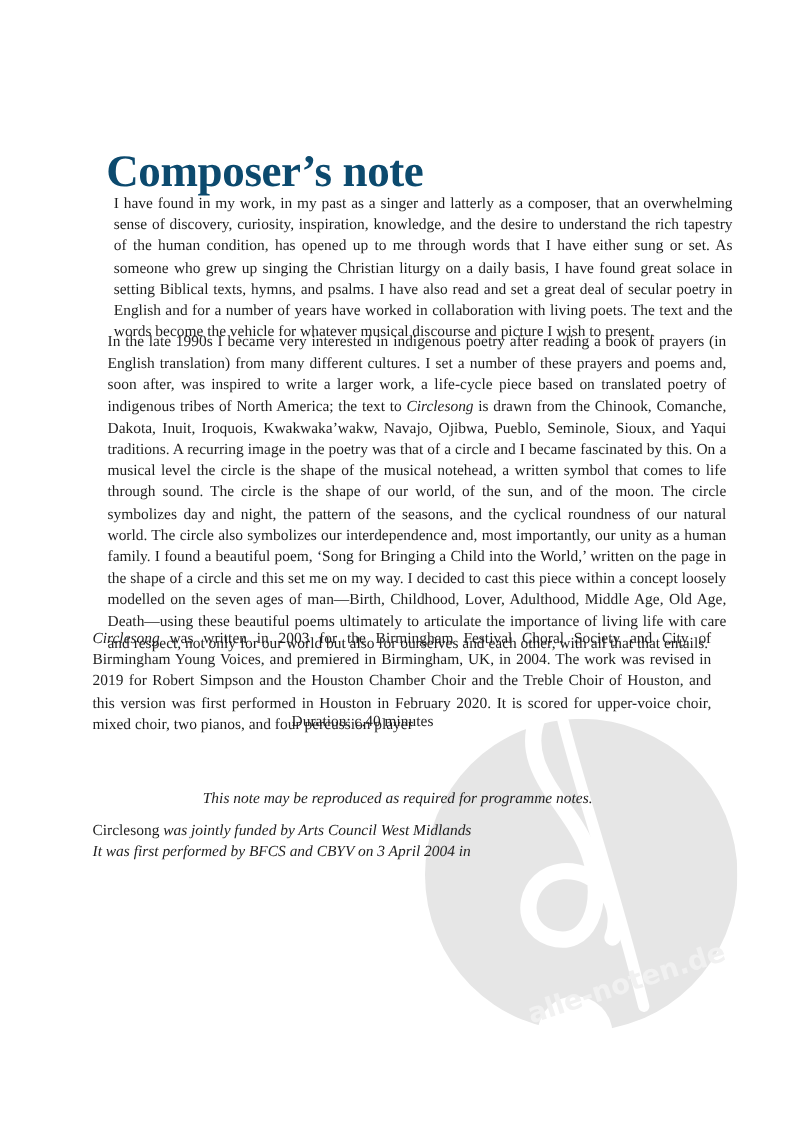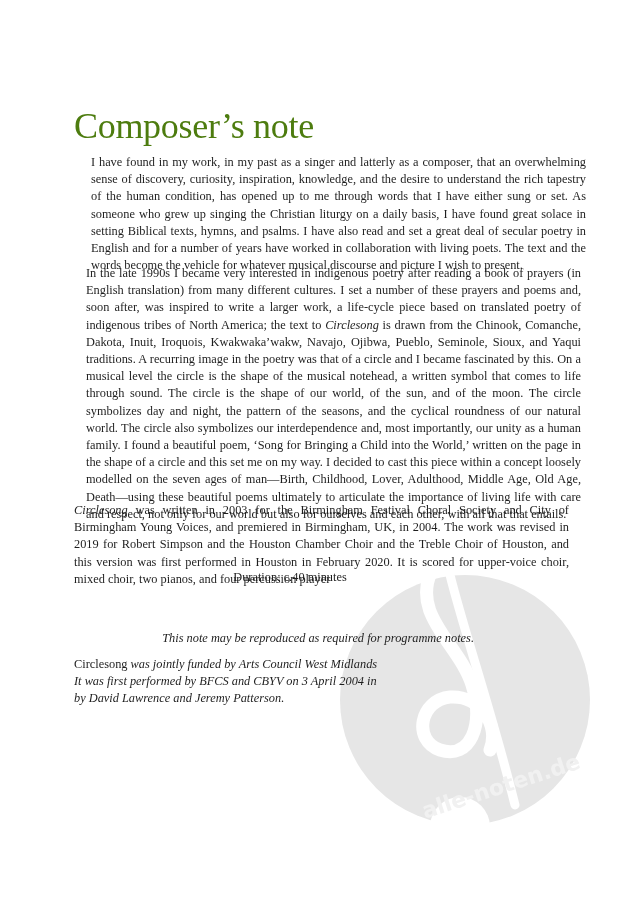--- a/index.html
+++ b/index.html
@@ -18,25 +18,25 @@
     .page {
       position: absolute;
       left: 74px;
       top: 0;
       width: 495px;
     }
     h1 {
       position: absolute;
       top: 105px;
       left: 0;
-      margin: 0;
-      font-weight: normal;
+      margin: 11px;
+      font-weight: bold;
       font-size: 36px;
       letter-spacing: -0.3px;
-      color: #4d7c0f;
+      color: #0c4a6e;
       white-space: nowrap;
     }
     p {
       margin: 0;
       font-size: 12.35px;
       line-height: 17.2px;
       text-align: justify;
     }
     .para1 { position: absolute; top: 154px; left: 17px; width: 495px; }
     .para2 { position: absolute; top: 265px; left: 12px; width: 495px; }
@@ -85,15 +85,14 @@
 
   <p class="para3"><em>Circlesong</em><span> was written in 2003 for the Birmingham Festival Choral Society and City of Birmingham Young Voices, and premiered in Birmingham, UK, in 2004. The work was revised in 2019 for Robert Simpson and the Houston Chamber Choir and the Treble Choir of Houston, and this version was first performed in Houston in February 2020. It is scored for upper-voice choir, mixed choir, two pianos, and four percussion player</span></p>
 
   <p class="duration">Duration: c.40 minutes</p>
 
   <p class="reproduce">This note may be reproduced as required for programme notes.</p>
 
   <p class="funding">
     <span class="line"><span class="upright">Circlesong</span><span> was jointly funded by Arts Council West Midlands and the Birmir</span></span>
     <span class="line">It was first performed by BFCS and CBYV on 3 April 2004 in the Adriar</span>
-    <span class="line">by David Lawrence and Jeremy Patterson.</span>
   </p>
 </div>
 
 </body></html>

